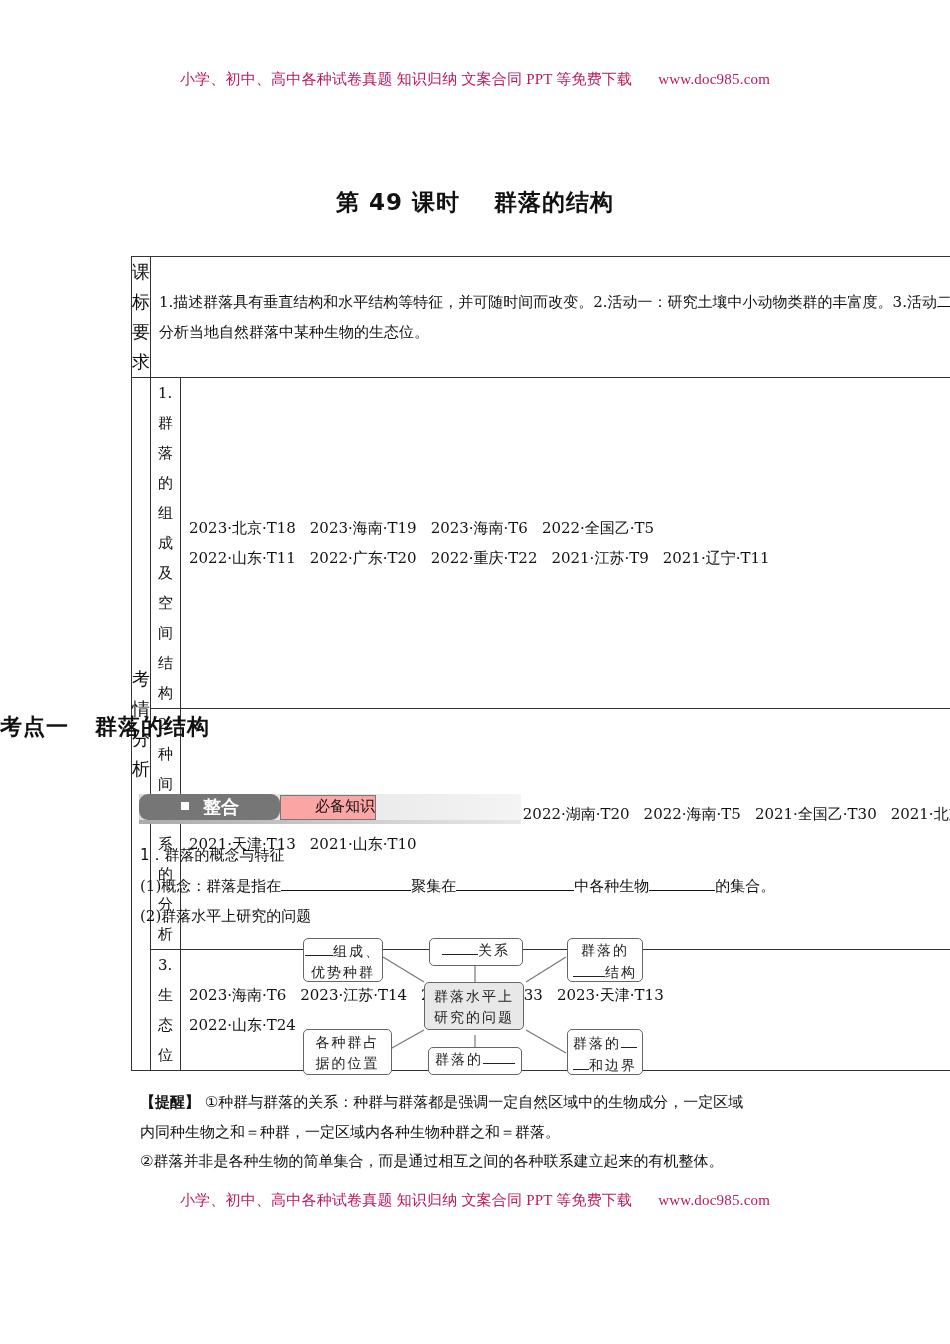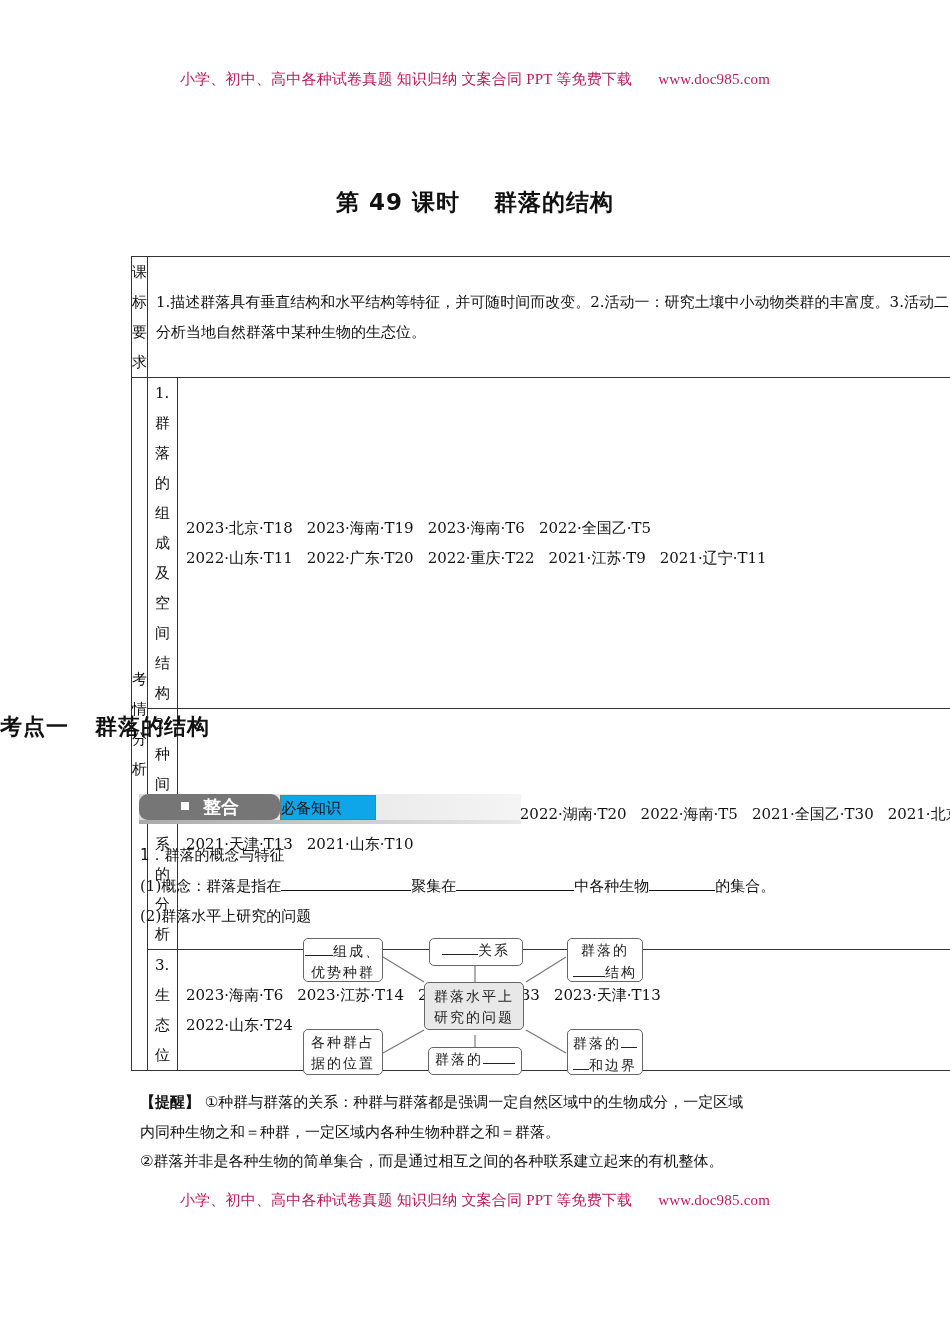--- a/index.html
+++ b/index.html
@@ -10,40 +10,40 @@
                font-family: "Liberation Serif", "DejaVu Serif", serif; letter-spacing: 0.2px; }
   .watermark .url { margin-left: 26px; }
   .title { left: 0; width: 950px; text-align: center; top: 187px; font-size: 23px; font-weight: bold;
            font-family: "DejaVu Sans", "Liberation Sans", sans-serif; letter-spacing: 1px; }
   .title .gap { display: inline-block; width: 34px; }
 
   table.req { position: absolute; left: 131px; top: 256px; width: 688px; border-collapse: collapse;
               font-size: 15px; }
   table.req td { border: 1.2px solid #333; vertical-align: middle; line-height: 30px; padding: 0 7px; }
   table.req td.label { width: 86px; text-align: center; font-family: "DejaVu Sans", "Liberation Sans", sans-serif;
-                       font-size: 15px; padding: 0; }
+                       font-size: 18px; padding: 0; }
   table.req td.topic { width: 131px; }
   table.req td.refs { padding: 0 8px; }
   .ref { white-space: nowrap; margin-right: 14px; }
 
   .section-title { left: 0; width: 874px; text-align: left; top: 712px; font-size: 22px; font-weight: bold;
                    font-family: Liberation Sans, sans-serif; letter-spacing: 1px; }
   .section-title .gap { display: inline-block; width: 26px; }
 
   .banner { left: 139px; top: 794px; width: 382px; height: 30px; }
   .banner .bg { position: absolute; left: 0; top: 0; width: 382px; height: 26px;
                 background: linear-gradient(to right, #d8d8d8 0%, #e6e6e6 40%, #f4f4f4 100%); }
   .banner .dark { position: absolute; left: 0; top: 0; width: 141px; height: 26px; background: #767676;
                   color: #fff; font-family: "DejaVu Sans", sans-serif; font-weight: bold; font-size: 18px;
                   line-height: 26px; border-radius: 9px; }
   .banner .dark .sq { display: inline-block; width: 8px; height: 8px; background: #fff; margin: 0 14px 0 42px;
                       vertical-align: middle; position: relative; top: -2px; }
-  .banner .white { position: absolute; left: 141px; top: 1px; width: 94px; height: 23px; background: #0ea5e9;
-                   border: 1px solid #777; font-family: Liberation Sans, sans-serif; font-size: 15px;
-                   line-height: 23px; text-align: left; }
+  .banner .white { position: absolute; left: 141px; top: 1px; width: 94px; height: 23px; background: #fca5a5;
+                   border: 1px solid #777; font-family: Liberation Mono, monospace; font-size: 15px;
+                   line-height: 23px; text-align: right; }
   .banner .shadow { position: absolute; left: 0; top: 26px; width: 382px; height: 4px;
                     background: linear-gradient(to right, #aaa, #e8e8e8); }
 
   .h1 { left: 140px; top: 846px; font-size: 15px; font-family: "DejaVu Sans", sans-serif; }
   .line { left: 140px; font-size: 15px; line-height: 30px; white-space: nowrap; }
   .blank { display: inline-block; border-bottom: 1px solid #111; height: 18px; vertical-align: baseline; }
 
   
   .diagram { left: 300px; top: 935px; width: 350px; height: 145px; }
   .box { position: absolute; border: 1.2px solid #666; border-radius: 5px; background: #fff;
@@ -132,21 +132,21 @@
     <div><span class="u" style="width:28px;"></span><span>组成、</span></div>
     <div>优势种群</div>
   </div>
   <div class="box" style="left:129px; top:3px; width:92px; height:26px;">
     <span class="u" style="width:36px;"></span><span>关系</span>
   </div>
   <div class="box" style="left:267px; top:3px; width:76px; height:44px; padding-top:1px; box-sizing:border-box;">
     <div>群落的</div>
     <div><span class="u" style="width:32px;"></span><span>结构</span></div>
   </div>
-  <div class="box" style="left:3px; top:94px; width:80px; height:46px; padding-top:2px; box-sizing:border-box;">
+  <div class="box" style="left:3px; top:94px; width:89px; height:46px; padding-top:2px; box-sizing:border-box;">
     <div>各种群占</div>
     <div>据的位置</div>
   </div>
   <div class="box" style="left:128px; top:112px; width:92px; height:26px;">
     <span>群落的</span><span class="u" style="width:32px;"></span>
   </div>
   <div class="box" style="left:267px; top:94px; width:76px; height:46px; padding-top:2px; box-sizing:border-box;">
     <div><span>群落的</span><span class="u" style="width:16px;"></span></div>
     <div><span class="u" style="width:16px;"></span><span>和边界</span></div>
   </div>

